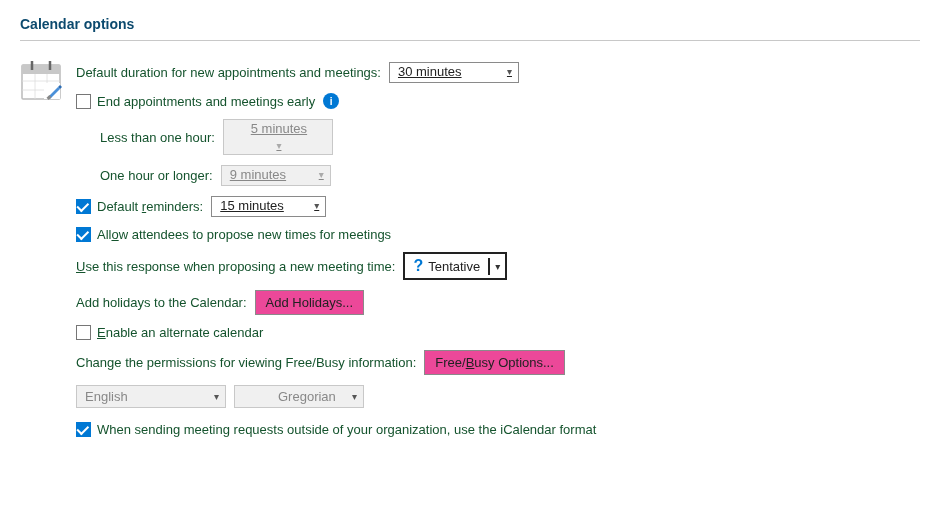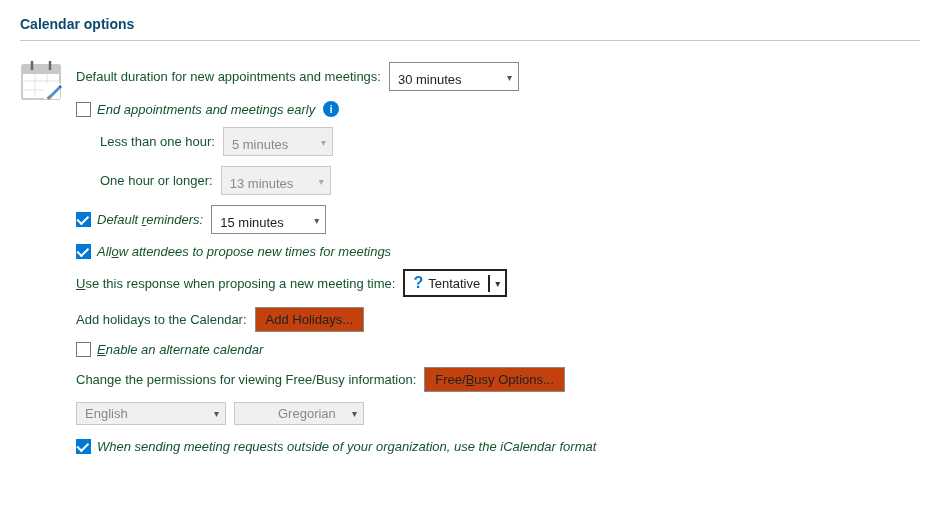--- a/index.html
+++ b/index.html
@@ -72,21 +72,20 @@
       cursor: pointer;
       flex-shrink: 0;
     }
 
     
     .checkbox-wrapper {
       display: inline-flex;
       align-items: center;
       gap: 6px;
       cursor: pointer;
-      font-style: italic;
     }
 
     .cb {
       width: 15px;
       height: 15px;
       border: 1px solid #767676;
       background: #fff;
       display: inline-flex;
       align-items: center;
       justify-content: center;
@@ -109,26 +108,28 @@
     }
 
     .cb.unchecked {
       background: #fff;
       border-color: #767676;
     }
 
     
     .dropdown {
       display: inline-flex;
+      align-items: center;
       border: 1px solid #8a8a8a;
       background: #fff;
-      padding: 9px 6px 3px 8px;
+      padding: 1px 6px 3px 8px;
       cursor: pointer;
       gap: 4px;
       min-width: 100px;
+      text-decoration: underline;
     }
 
     .dropdown.disabled {
       background: #f0f0f0;
       color: #888;
       border-color: #c8c8c8;
     }
 
     .dropdown-text {
       flex: 1;
@@ -170,21 +171,21 @@
 
     .question-mark {
       color: #0078d4;
       font-size: 16px;
       font-weight: bold;
     }
 
     
     .action-btn {
       border: 1px solid #8a8a8a;
-      background: #c2410c;
+      background: #ec4899;
       padding: 4px 10px;
       cursor: pointer;
       font-size: 13px;
       color: #222;
       white-space: nowrap;
     }
 
     
     .lang-dropdown {
       display: inline-flex;
@@ -237,30 +238,30 @@
     <div class="option-row">
       <label class="checkbox-wrapper">
         <div class="cb unchecked"></div>
         <span class="option-label">End appointments and meetings early</span>
       </label>
       <span class="info-icon">i</span>
     </div>
 
     <div class="option-row indent">
       <span class="option-label">Less than one hour:</span>
-      <div class="dropdown disabled" style="min-width:110px;">
+      <div class="dropdown disabled" style="min-width:110px;flex-direction:column;">
         <span class="dropdown-text">5 minutes</span>
         <span class="dropdown-arrow">▾</span>
       </div>
     </div>
 
     <div class="option-row indent">
       <span class="option-label">One hour or longer:</span>
       <div class="dropdown disabled" style="min-width:110px;">
-        <span class="dropdown-text">13 minutes</span>
+        <span class="dropdown-text">9 minutes</span>
         <span class="dropdown-arrow">▾</span>
       </div>
     </div>
 
     <div class="option-row">
       <label class="checkbox-wrapper">
         <div class="cb checked"></div>
         <span class="option-label">Default <span style="text-decoration:underline">r</span>eminders:</span>
       </label>
       <div class="dropdown" style="min-width:115px;gap:8px;">

